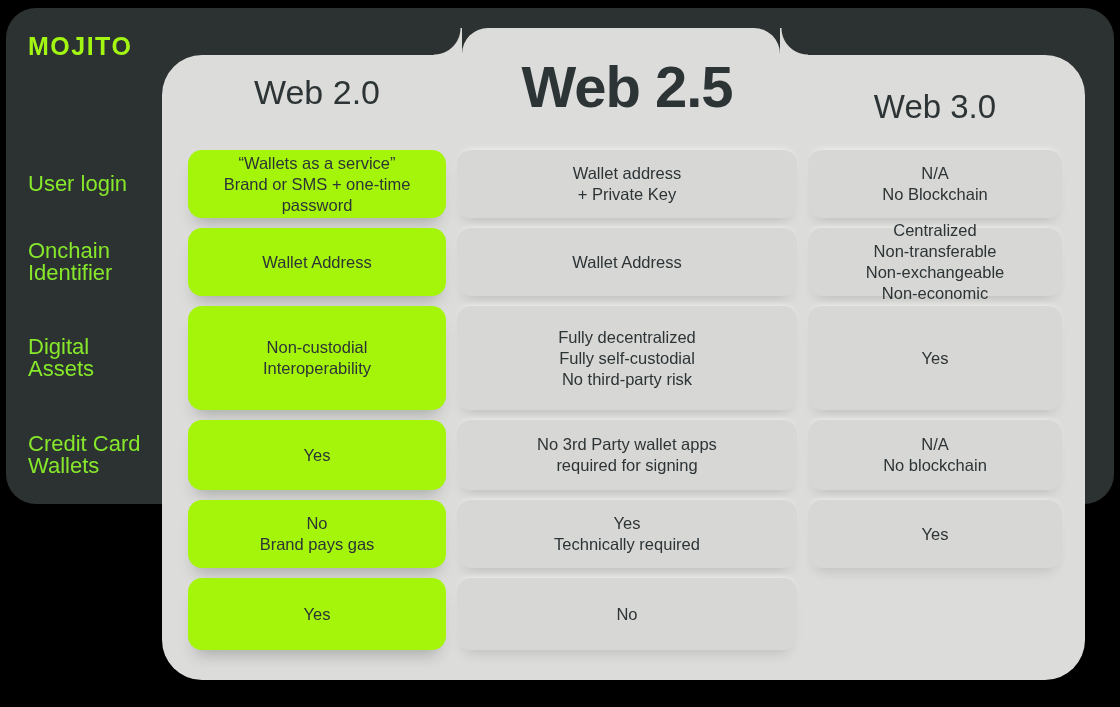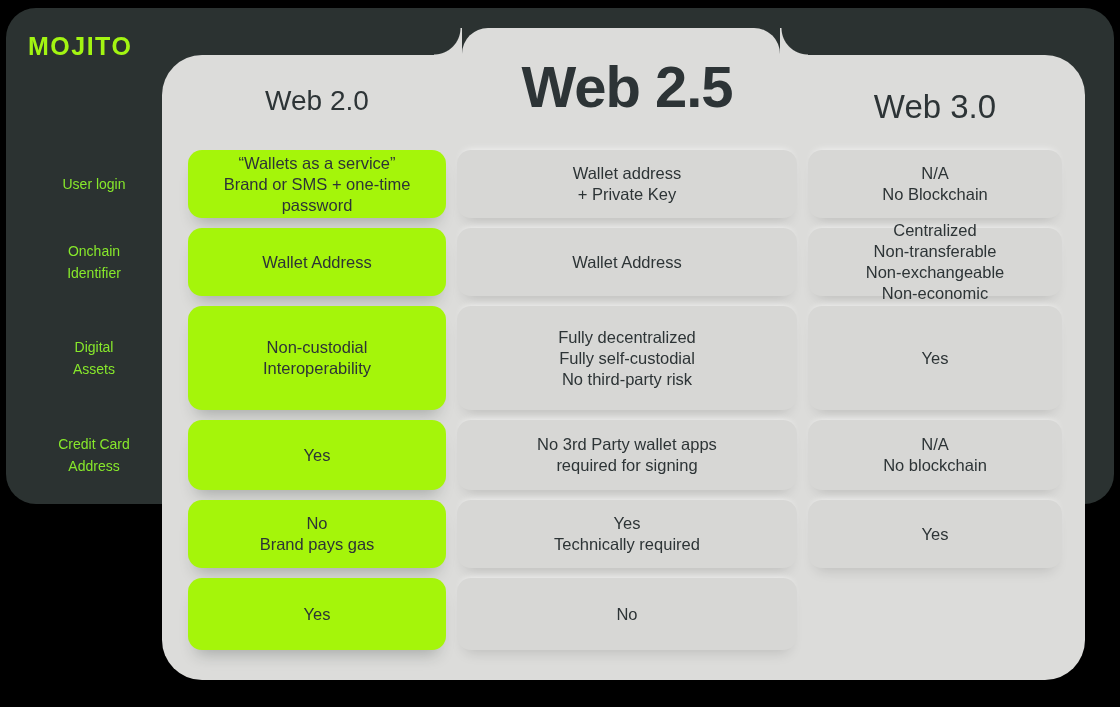--- a/index.html
+++ b/index.html
@@ -11,38 +11,38 @@
         font-size:25px;font-weight:700;letter-spacing:1.5px;}
   
   .tab{position:absolute;left:456px;top:20px;width:318px;height:29px;
        background:var(--panel-bg,#DCDCDA);border-radius:26px 26px 0 0;}
   .tab::before,.tab::after{content:"";position:absolute;bottom:1px;width:28px;height:28px;}
   .tab::before{left:-28px;background:radial-gradient(circle 28px at 0 0, rgba(0,0,0,0) 26px, var(--panel-bg,#DCDCDA) 27px);}
   .tab::after{right:-28px;background:radial-gradient(circle 28px at 100% 0, rgba(0,0,0,0) 26px, var(--panel-bg,#DCDCDA) 27px);}
   .panel{position:absolute;left:156px;top:47px;width:923px;height:625px;
          background:var(--panel-bg,#DCDCDA);border-radius:40px;}
   .col-header{position:absolute;text-align:center;color:var(--ink,#2D3436);font-weight:500;}
-  .h-web20{left:26px;width:258px;top:30px;font-size:28px;}
+  .h-web20{left:26px;width:258px;top:18px;font-size:34px;}
   .h-web25{left:295px;width:340px;top:-2px;font-size:58px;letter-spacing:-1px;font-weight:bold;}
   .h-web30{left:646px;width:254px;top:33px;font-size:33px;}
   .grid{position:absolute;left:26px;top:95px;display:grid;
         grid-template-columns:258px 340px 254px;
         grid-template-rows:68px 68px 104px 70px 68px 72px;
         column-gap:11px;row-gap:10px;}
   .cell{background:var(--cell-bg,#D7D7D5);border-radius:14px;
         display:flex;flex-direction:column;justify-content:center;align-items:center;
         text-align:center;color:var(--ink,#2D3436);font-size:16.5px;line-height:21px;
         padding:4px 10px;box-sizing:border-box;font-weight:500;
         box-shadow:0 10px 14px -8px rgba(0,0,0,.15), 0 -5px 9px -6px rgba(255,255,255,.9);}
   .cell.highlight{background:var(--accent,#A5F50A);
         box-shadow:0 12px 16px -8px rgba(30,38,36,.28);}
   .labels{position:absolute;left:22px;top:142px;width:132px;display:grid;
           grid-template-rows:68px 68px 104px 70px 68px 72px;row-gap:10px;}
   .row-label{display:flex;flex-direction:column;justify-content:center;
-             color:var(--label-green,#87E82B);font-size:14px;line-height:22px;font-weight:500;text-align:center;}
+             color:var(--label-green,#87E82B);font-size:22px;line-height:22px;font-weight:500;}
 </style>
 </head>
 <body>
 
 <div class="stage">
   <div class="card">
     <div class="logo">MOJITO</div>
     <div class="tab"></div>
     <div class="panel">
       <div class="col-header h-web20">Web 2.0</div>
@@ -122,17 +122,17 @@
         <div class="row-label">
           <div>Onchain</div>
           <div>Identifier</div>
         </div>
         <div class="row-label">
           <div>Digital</div>
           <div>Assets</div>
         </div>
         <div class="row-label">
           <div>Credit Card</div>
-          <div>Address</div>
+          <div>Wallets</div>
         </div>
       </div>
   </div>
 </div>
 
 </body></html>

